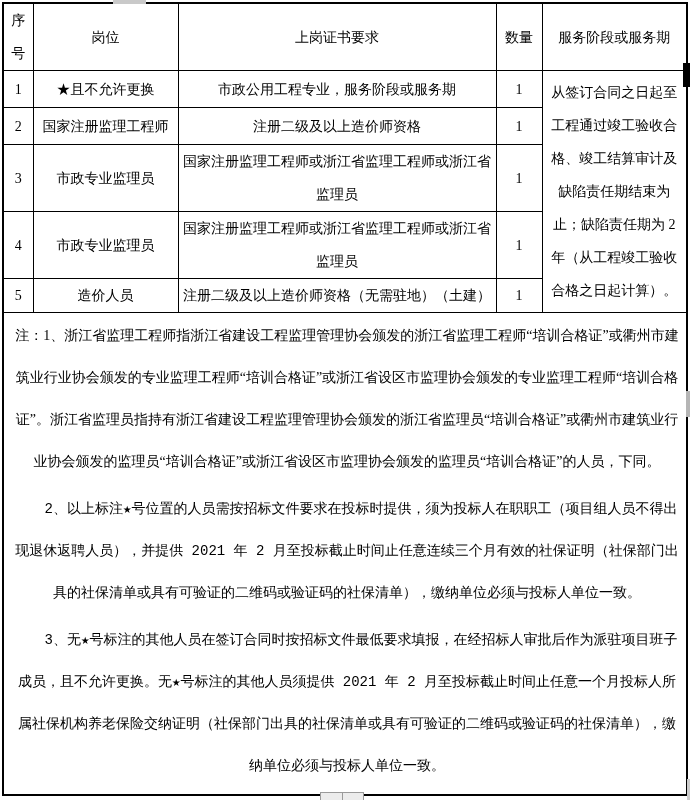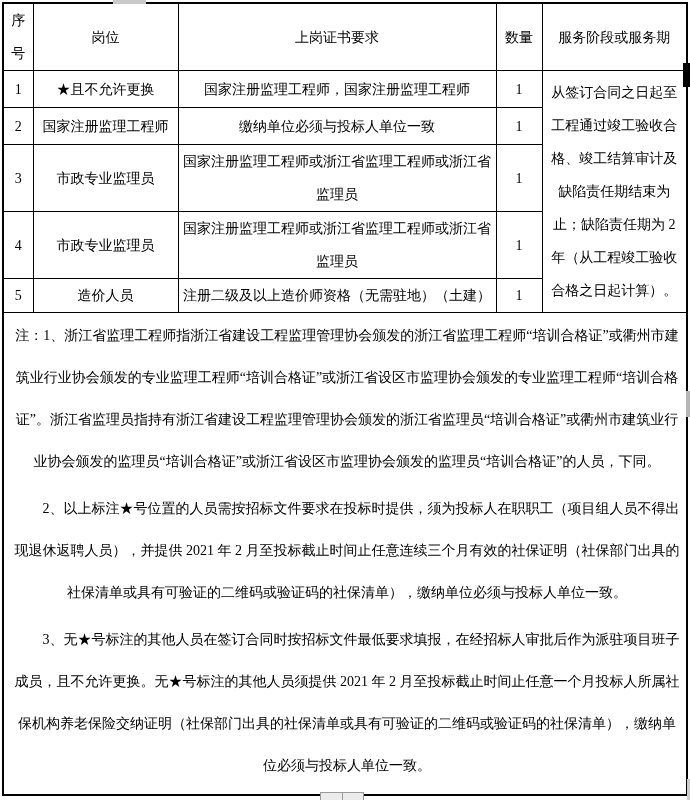--- a/index.html
+++ b/index.html
@@ -35,21 +35,21 @@
     text-align:left;line-height:33px;padding:0 5px;margin-left:28px;
   }
   td.notes-cell{
     vertical-align:top;text-align:justify;
     padding:4px 8px 0 8px;
   }
   td.notes-cell p{
     margin:0 0 5px 4px;
     line-height:42px;
   }
-  td.notes-cell p.indented{text-indent:2em;}
+  td.notes-cell p.indented{text-indent:2em;font-family:Liberation Mono, monospace;}
   
   .frag{position:absolute;}
   .frag-top-tab{left:113px;top:0;width:33px;height:4px;background:#c9c9c9;}
   .frag-black-marker{left:683px;top:63px;width:7px;height:24px;background:#000;}
   .frag-right-grey{left:686px;top:391px;width:4px;height:26px;background:#b5b5b5;}
   .frag-bottom-right{left:687px;top:779px;width:3px;height:21px;background:#cccccc;}
   .frag-bottom-tab{
     left:320px;top:792px;width:44px;height:8px;
     background:#ececec;border:1px solid #9a9a9a;border-bottom:none;
     box-sizing:border-box;
@@ -73,28 +73,28 @@
     <tr class="rh-header">
       <th class="hdr-no">序号</th>
       <th>岗位</th>
       <th>上岗证书要求</th>
       <th>数量</th>
       <th>服务阶段或服务期</th>
     </tr>
     <tr class="rh-s">
       <td>1</td>
       <td>★且不允许更换</td>
-      <td>国家注册监理工程师，国家注册监理工程师</td>
+      <td>市政公用工程专业，服务阶段或服务期</td>
       <td>1</td>
       <td class="service" rowspan="5">从签订合同之日起至工程通过竣工验收合格、竣工结算审计及缺陷责任期结束为止；缺陷责任期为 2 年（从工程竣工验收合格之日起计算）。</td>
     </tr>
     <tr class="rh-s">
       <td>2</td>
       <td>国家注册监理工程师</td>
-      <td>缴纳单位必须与投标人单位一致</td>
+      <td>注册二级及以上造价师资格</td>
       <td>1</td>
     </tr>
     <tr class="rh-l3">
       <td>3</td>
       <td>市政专业监理员</td>
       <td>国家注册监理工程师或浙江省监理工程师或浙江省监理员</td>
       <td>1</td>
     </tr>
     <tr class="rh-l4">
       <td>4</td>

